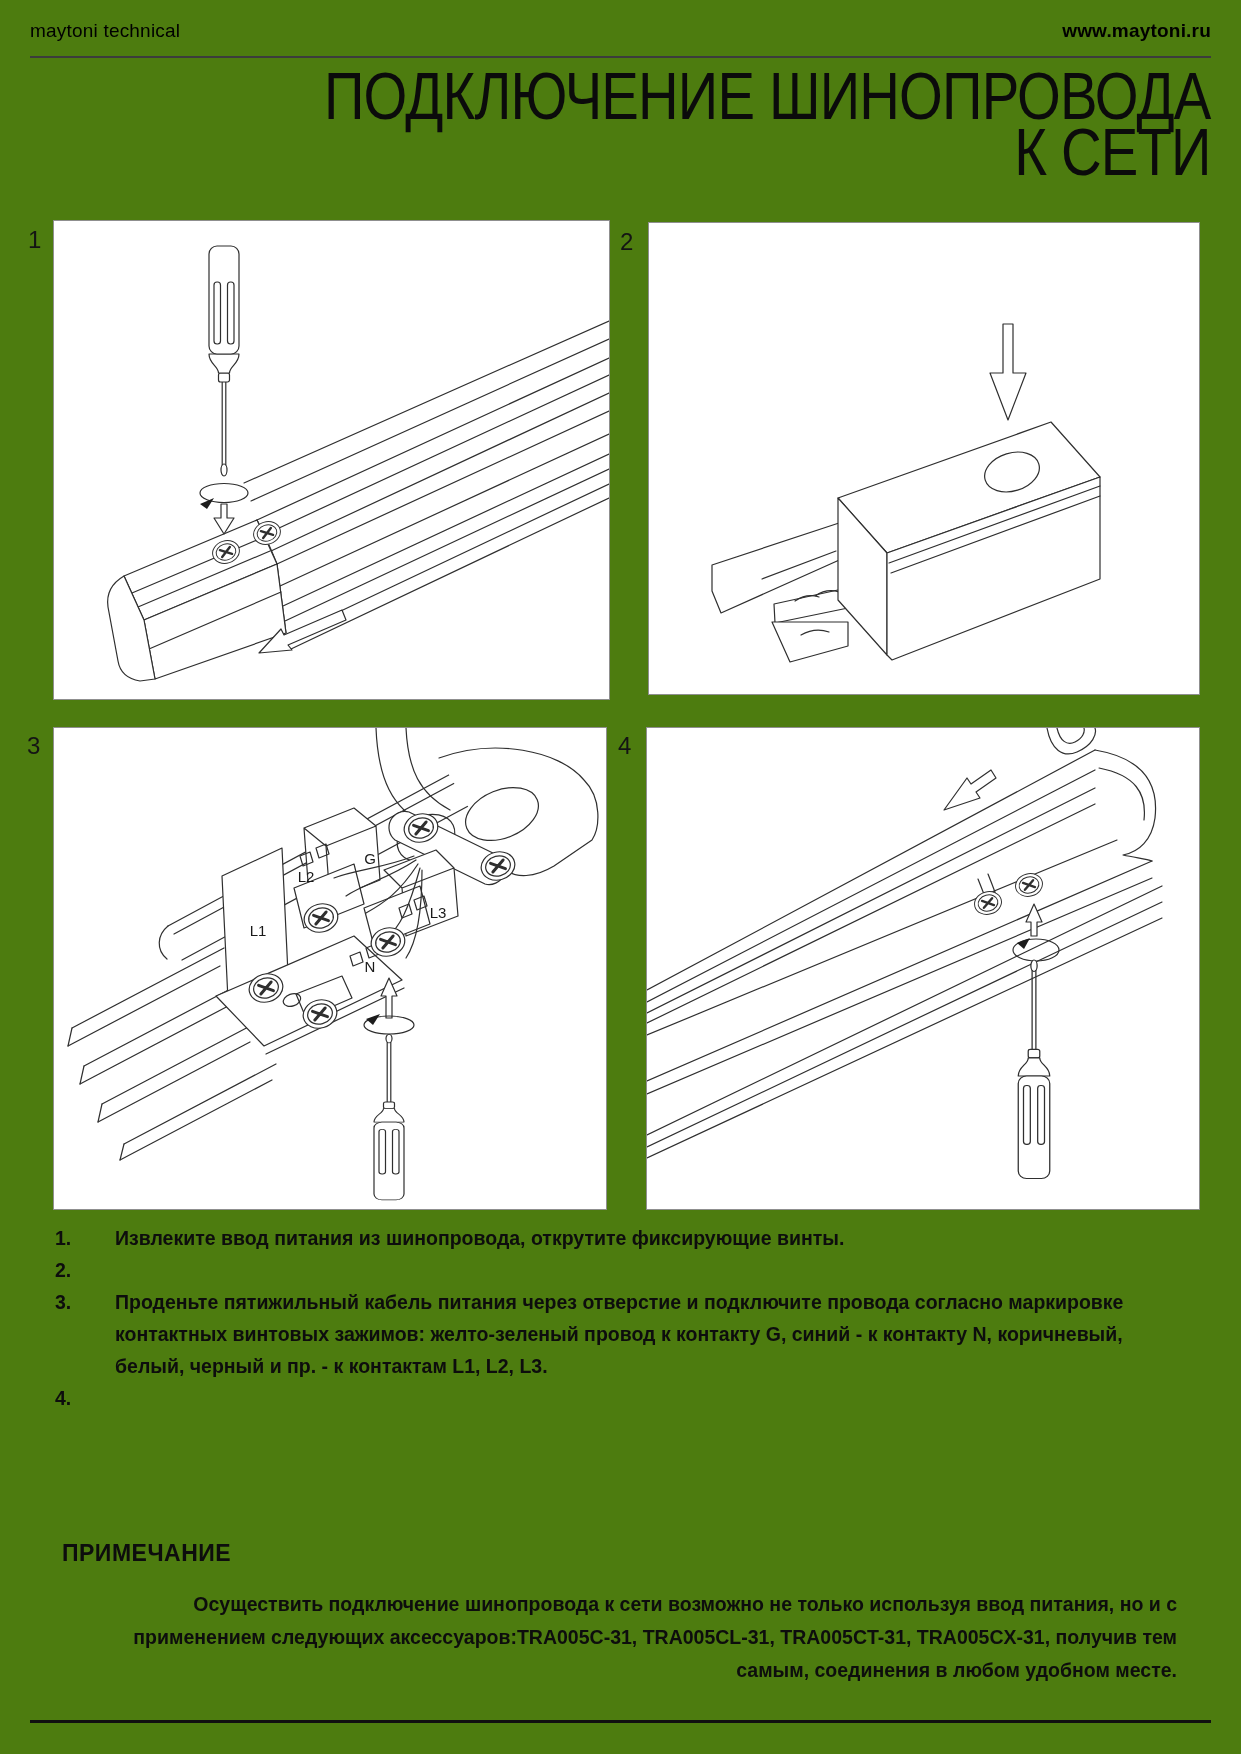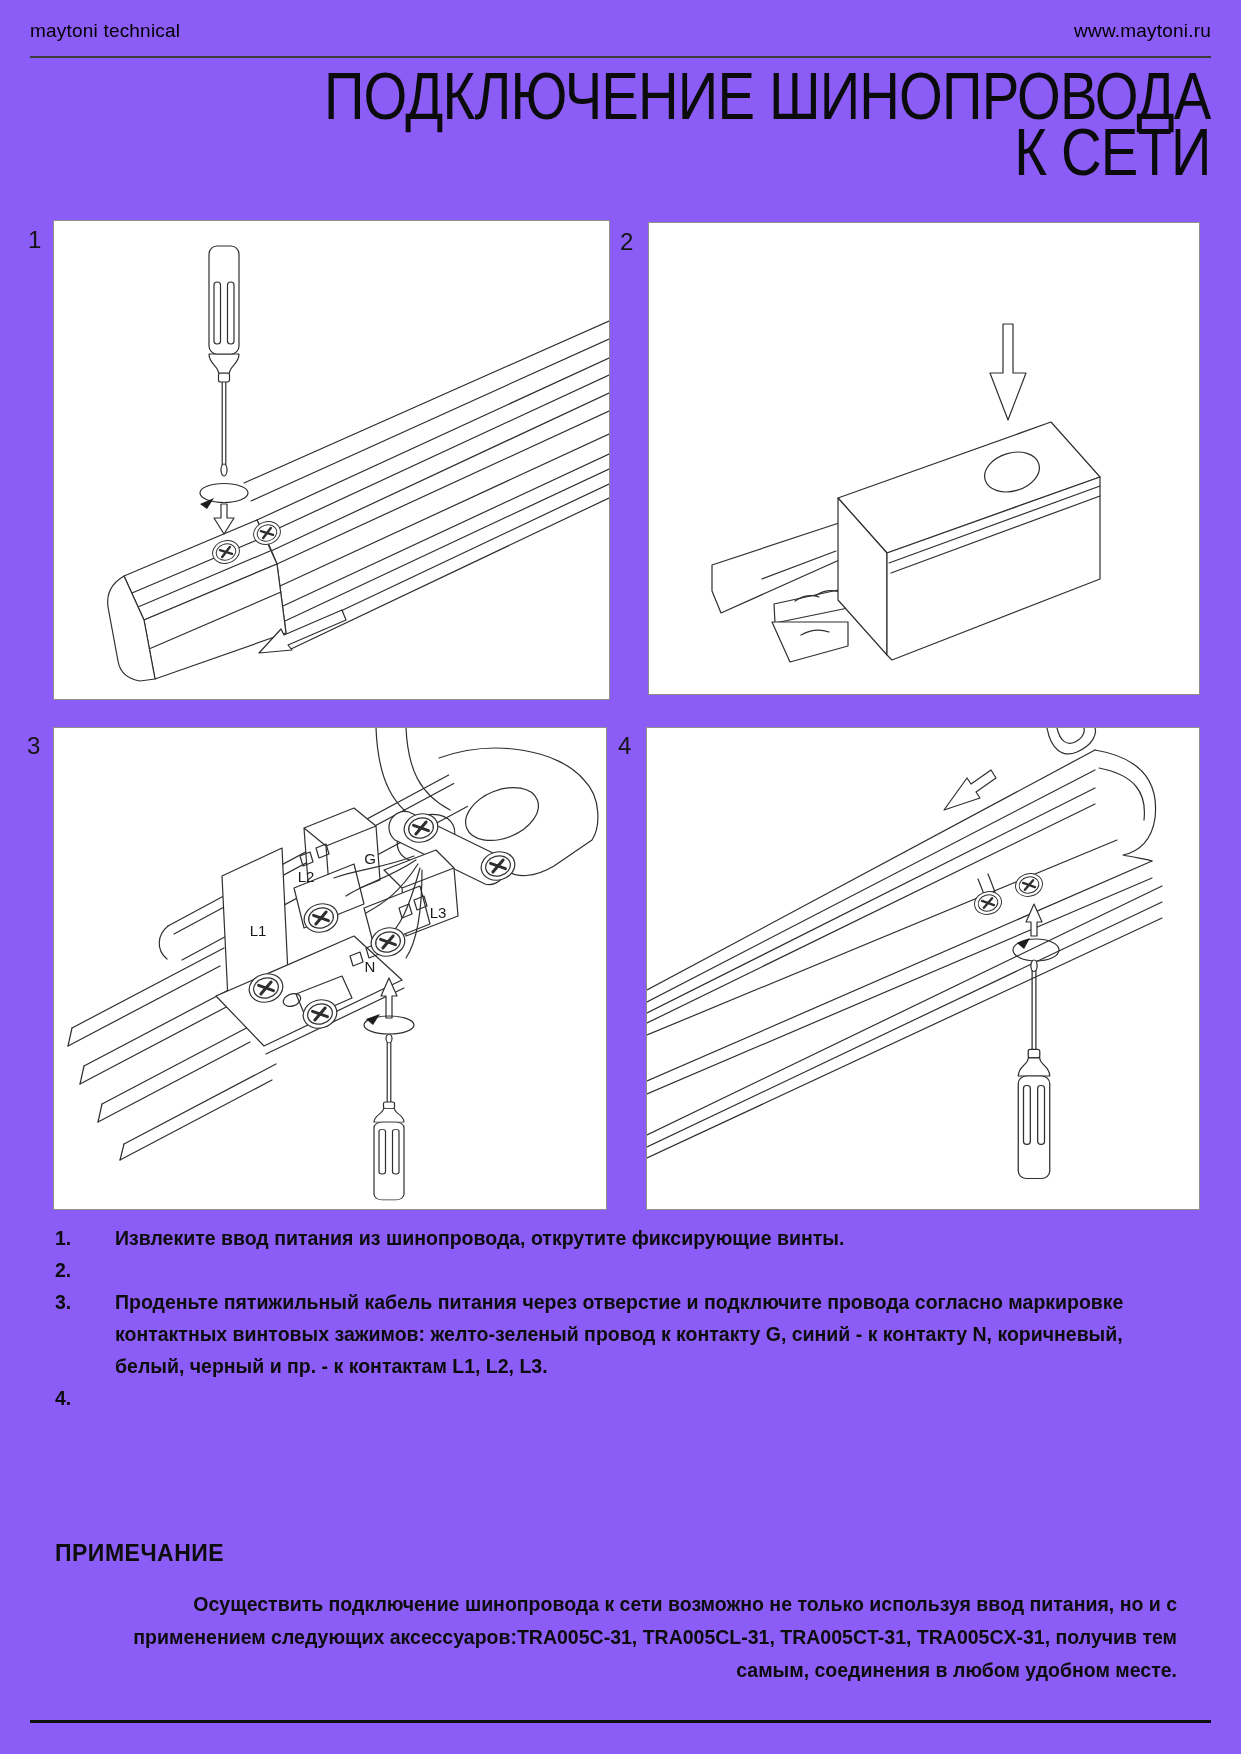--- a/index.html
+++ b/index.html
@@ -1,33 +1,33 @@
 <!DOCTYPE html>
 <html><head>
 <meta charset="utf-8">
 <style>
   html,body{margin:0;padding:0;background:#e8e8e8;}
-  .page{position:relative;width:1241px;height:1754px;background:#8b5cf6;margin:0 auto;
+  .page{position:relative;width:1241px;height:1754px;background:#4d7c0f;margin:0 auto;
         font-family:"Liberation Sans",sans-serif;color:#000;overflow:hidden;}
   .hdr-left{position:absolute;left:30px;top:20px;font-size:19px;letter-spacing:.2px;}
-  .hdr-right{position:absolute;right:30px;top:20px;font-size:19px;letter-spacing:.2px;}
+  .hdr-right{position:absolute;right:30px;top:20px;font-size:19px;letter-spacing:.2px;font-weight:bold;}
   .rule{position:absolute;left:30px;right:30px;height:2px;background:#3c3c3c;}
   .rule-top{top:56px;}
   .rule-bottom{top:1720px;height:3px;background:#101010;}
   .title{position:absolute;top:68px;right:30px;text-align:right;font-size:67px;line-height:56px;
          font-weight:400;letter-spacing:-1px;white-space:nowrap;transform:scaleX(.84);
          transform-origin:100% 0;color:#0b0b0b;}
   .fig-box{position:absolute;border:1px solid #8f8f8f;background:#fff;}
   .fig-box svg{display:block;}
   .fig-num{position:absolute;font-size:24px;color:#141414;}
   .steps{position:absolute;left:55px;top:1222px;width:1105px;}
   .step{display:flex;font-weight:bold;font-size:19.5px;line-height:32px;color:#0d0d0d;}
   .step-num{width:36px;flex:none;}
   .step-text{white-space:pre-line;margin-left:24px;}
-  .note-heading{position:absolute;left:55px;top:1540px;font-size:23px;font-weight:700;
+  .note-heading{position:absolute;left:62px;top:1540px;font-size:23px;font-weight:700;
                 letter-spacing:.5px;color:#0d0d0d;}
   .note-body{position:absolute;left:57px;top:1588px;width:1120px;font-size:19.5px;line-height:33px;
              font-weight:bold;white-space:pre-line;color:#0d0d0d;text-align:right;}
   .la{stroke:#2f2f2f;fill:none;stroke-width:1.2;stroke-linecap:round;stroke-linejoin:round;}
   .la .wf{fill:#fff;}
   .la .bf{fill:#1c1c1c;stroke:none;}
   .svglabel{font-family:"Liberation Sans",sans-serif;font-size:15px;fill:#1a1a1a;stroke:none;}
 </style>
 </head>
 <body>

